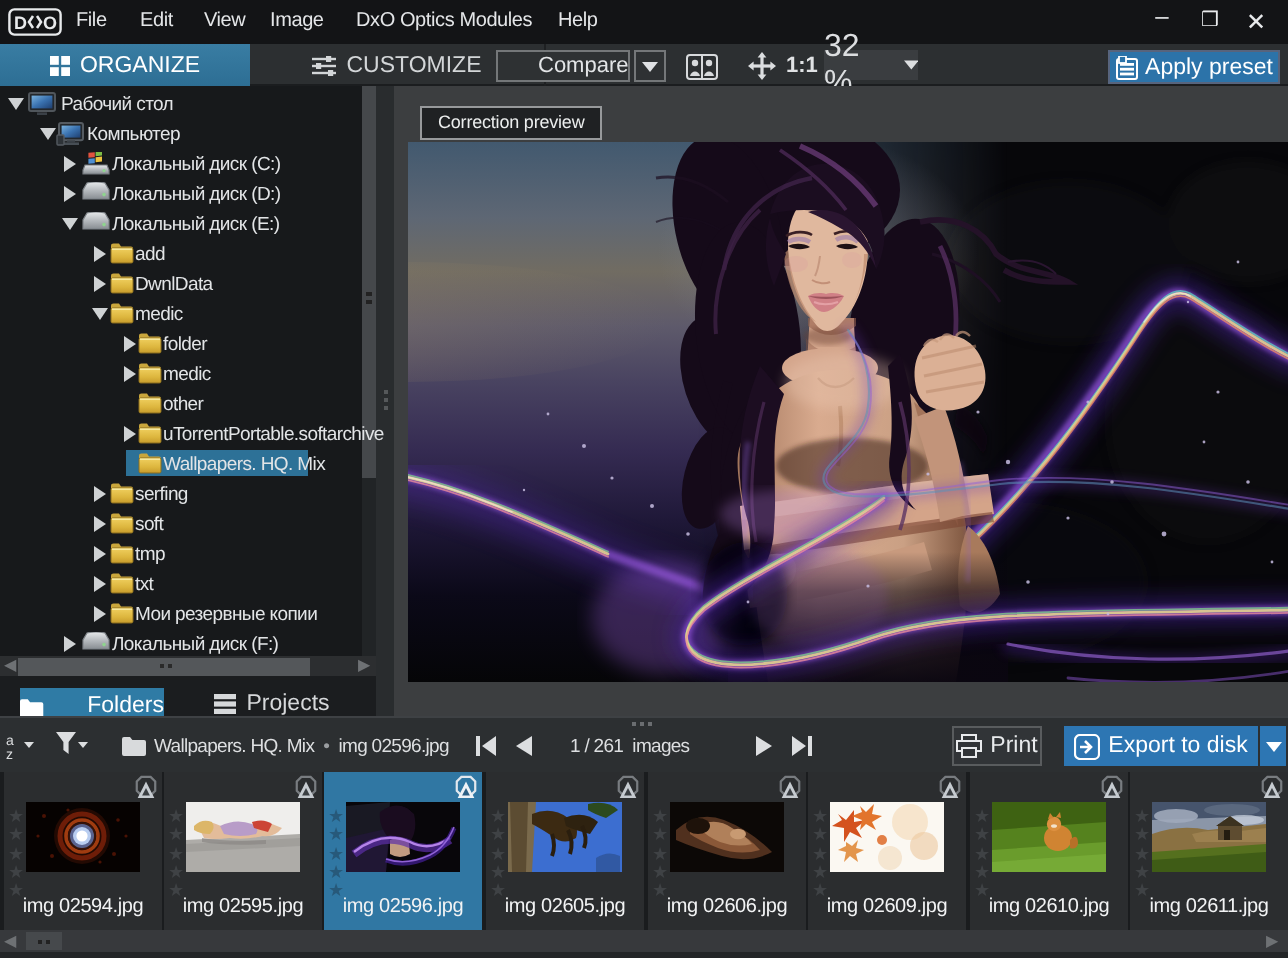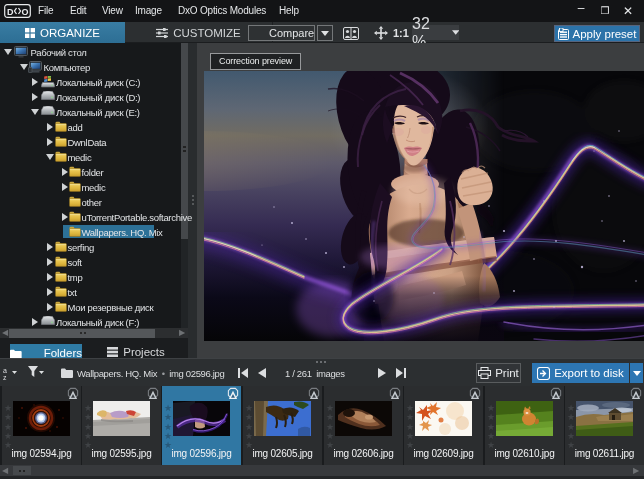--- a/index.html
+++ b/index.html
@@ -355,21 +355,21 @@
       <div class="trow" style="left:67.5px;top:242px">
         <span class="lbl">txt</span>
       </div>
       <div class="arr-c" style="left:47px;top:260px"></div>
       <svg class="abs" style="left:55px;top:258px" width="12" height="11" viewBox="0 0 12 11">
         <path d="M0.5 2 Q0.5 0.8 1.8 0.8 L4.5 0.8 L5.5 2.2 L10.5 2.2 Q11.5 2.2 11.5 3.2 L11.5 3.8 L0.5 3.8 Z" fill="#c9a63c"></path>
         <rect x="0.5" y="3" width="11" height="7.5" rx="0.8" fill="url(#fold)" stroke="#8a6d1e" stroke-width="0.5"></rect>
         <path d="M1 3.6 L11 3.6" stroke="#f7e9a0" stroke-width="0.8"></path>
       </svg>
       <div class="trow" style="left:67.5px;top:257px">
-        <span class="lbl">Мои резервные диск</span>
+        <span class="lbl">Мои резервные копии</span>
       </div>
       <div class="arr-c" style="left:31.5px;top:275px"></div>
       <svg class="abs" style="left:41px;top:273px" width="14" height="9" viewBox="0 0 14 9">
         <path d="M2.5 0.5 Q7 -0.6 11.5 0.5 L13.5 4 L13.5 8.5 L0.5 8.5 L0.5 4 Z" fill="url(#dsk)" stroke="#7d8287" stroke-width="0.6"></path>
         <circle cx="11" cy="6.3" r="0.9" fill="#8fd48f"></circle>
       </svg>
       <div class="trow" style="left:56px;top:272px">
         <span class="lbl">Локальный диск (F:)</span>
       </div>
     </div>

